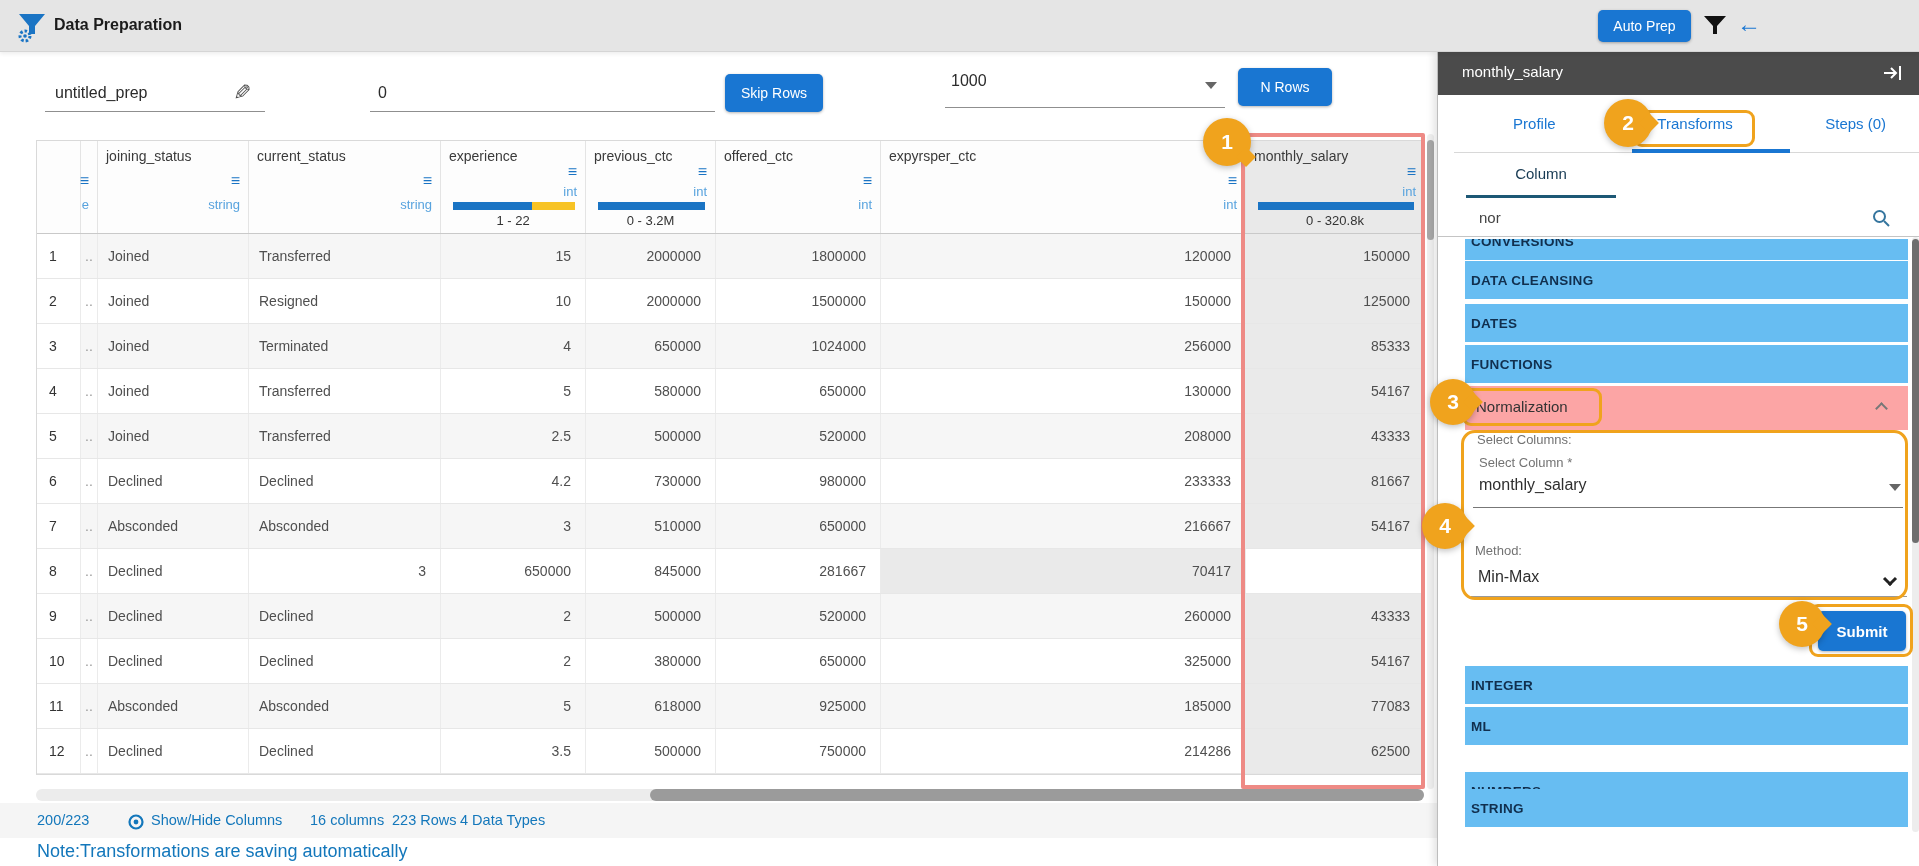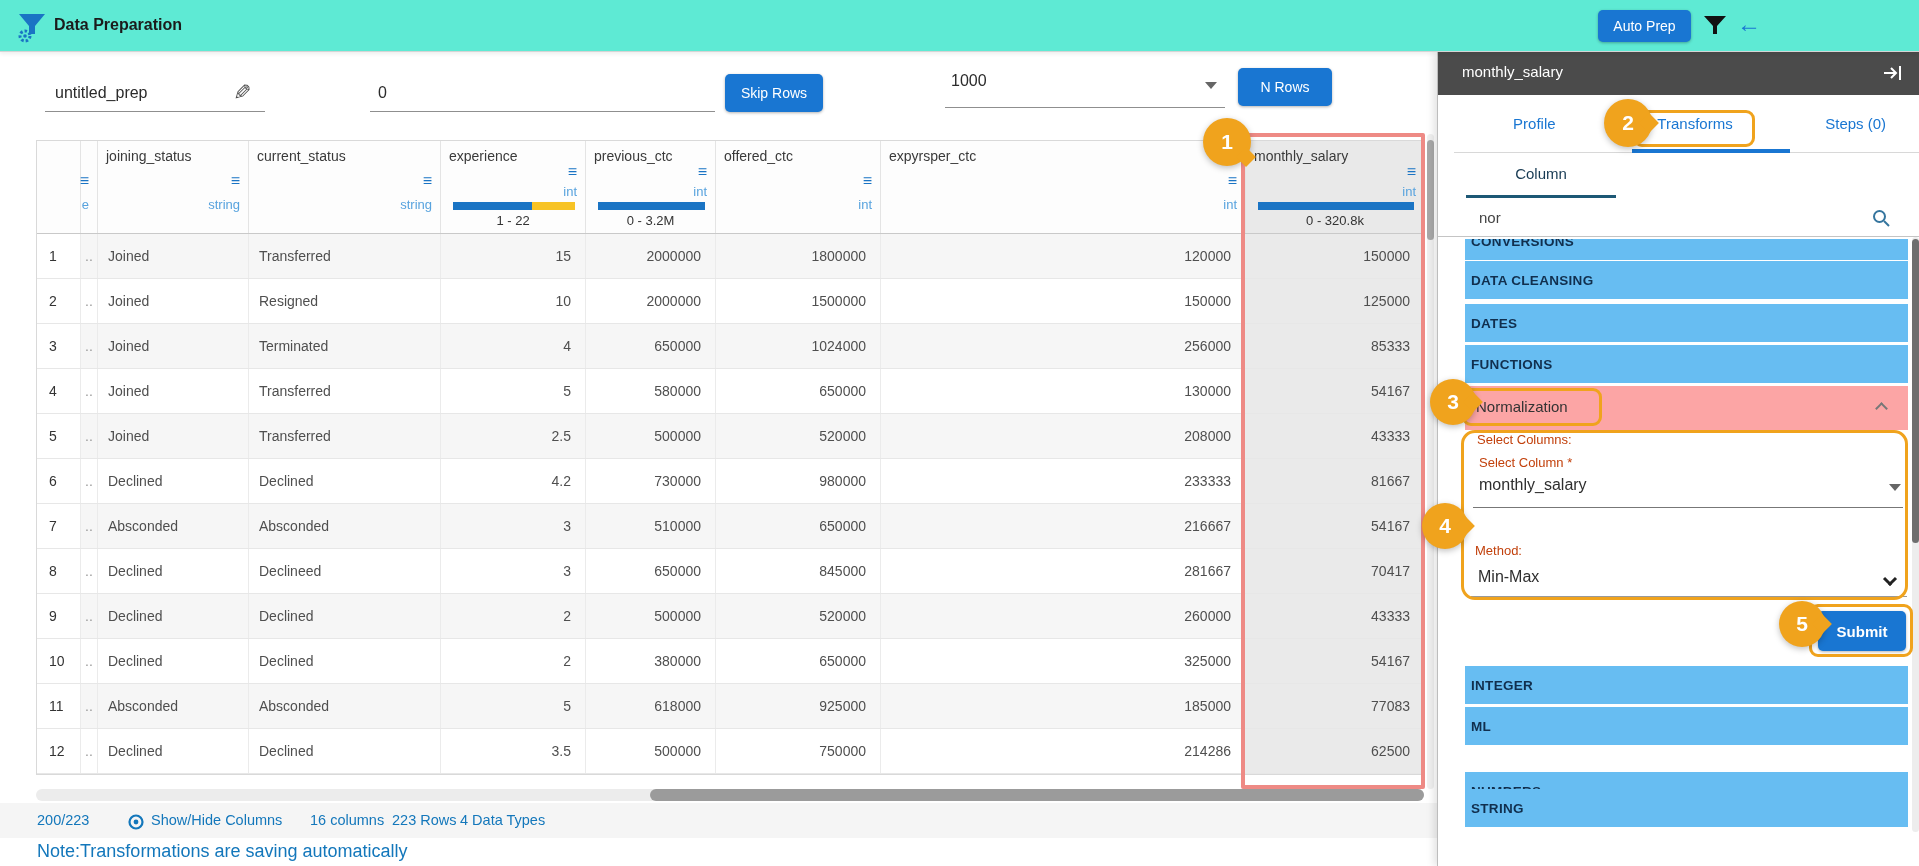--- a/index.html
+++ b/index.html
@@ -1,21 +1,21 @@
 <!DOCTYPE html>
 <html><head>
 <meta charset="utf-8">
 <style>
   * { margin:0; padding:0; box-sizing:border-box; }
   html,body { width:1919px; height:866px; overflow:hidden; background:#fff;
     font-family:"Liberation Sans","DejaVu Sans",sans-serif; }
   #page { position:relative; width:1919px; height:866px; background:#fff; }
 
   
-  #topbar { position:absolute; left:0; top:0; width:1919px; height:52px; background:#5eead4;
+  #topbar { position:absolute; left:0; top:0; width:1919px; height:52px; background:#e5e5e5;
     border-bottom:1px solid #d5d5d5; box-shadow:0 2px 4px rgba(0,0,0,.07); z-index:30; }
   #logo { position:absolute; left:16px; top:11px; }
   #app-title { position:absolute; left:54px; top:16px; font-size:16px; font-weight:bold; color:#1b1b1b; }
   #autoprep { position:absolute; left:1598px; top:10px; width:93px; height:32px; background:#1976d2;
     color:#fff; font-size:14px; border:none; border-radius:5px; box-shadow:0 1px 3px rgba(0,0,0,.3); cursor:pointer; }
   #topfilter { position:absolute; left:1703px; top:15px; }
   #backarrow { position:absolute; left:1737px; top:10px; font-size:24px; color:#1976d2; cursor:pointer; }
 
   
   .uline-input { position:absolute; border-bottom:1px solid #8f8f8f; font-size:16px; color:#2b2b2b; }
@@ -92,21 +92,21 @@
   #sb-search svg { position:absolute; right:29px; top:8px; }
   .sb-item { position:absolute; left:27px; width:443px; height:38px; background:#67bdf2;
     color:#112f4e; font-weight:bold; font-size:13.5px; letter-spacing:.3px;
     display:flex; align-items:center; padding-left:6px; cursor:pointer; }
   .sb-item.clipped { height:21px; overflow:hidden; }
   .sb-item.clipped span { margin-top:-16px; }
   #norm-row { position:absolute; left:27px; top:334px; width:443px; height:44px; background:#fca5a5; cursor:pointer; }
   #norm-label { position:absolute; left:11px; top:12px; font-size:15px; color:#333; }
   #norm-chevron { position:absolute; right:22px; top:18px; width:9px; height:9px;
     border-left:2px solid #777; border-top:2px solid #777; transform:rotate(45deg); }
-  .form-label { position:absolute; font-size:13px; color:#c2410c; }
+  .form-label { position:absolute; font-size:13px; color:#737373; }
   .form-value { position:absolute; font-size:16px; color:#2e2e2e; }
   #form-uline1 { position:absolute; left:35px; top:455px; width:430px; border-bottom:1px solid #777; }
   #form-dd { position:absolute; left:451px; top:432px; width:0; height:0;
     border-left:6px solid transparent; border-right:6px solid transparent; border-top:7px solid #666; }
   #form-uline2 { position:absolute; left:33px; top:544px; width:436px; border-bottom:1px solid #999; }
   #method-chevron { position:absolute; left:447px; top:522px; width:10px; height:10px;
     border-right:3px solid #222; border-bottom:3px solid #222; transform:rotate(45deg); }
   #submit-btn { position:absolute; left:380px; top:559px; width:88px; height:40px; background:#1976d2;
     color:#fff; font-size:15px; font-weight:bold; border:none; border-radius:5px;
     box-shadow:0 1px 3px rgba(0,0,0,.3); cursor:pointer; }
@@ -290,21 +290,20 @@
           <div class="bcell num">3</div>
           <div class="bcell num">510000</div>
           <div class="bcell num">650000</div>
           <div class="bcell num">216667</div>
           <div class="bcell num selcol">54167</div>
         </div>
         <div class="trow brow" style="grid-template-columns: 44px 17px 151px 192px 145px 130px 165px 365px 179px;">
           <div class="bcell rownum">8</div>
           <div class="bcell mini">..</div>
           <div class="bcell">Declined</div>
-          <div class="bcell">Declineed</div>
           <div class="bcell num">3</div>
           <div class="bcell num">650000</div>
           <div class="bcell num">845000</div>
           <div class="bcell num">281667</div>
           <div class="bcell num selcol">70417</div>
         </div>
         <div class="trow brow" style="grid-template-columns: 44px 17px 151px 192px 145px 130px 165px 365px 179px;">
           <div class="bcell rownum">9</div>
           <div class="bcell mini">..</div>
           <div class="bcell">Declined</div>

